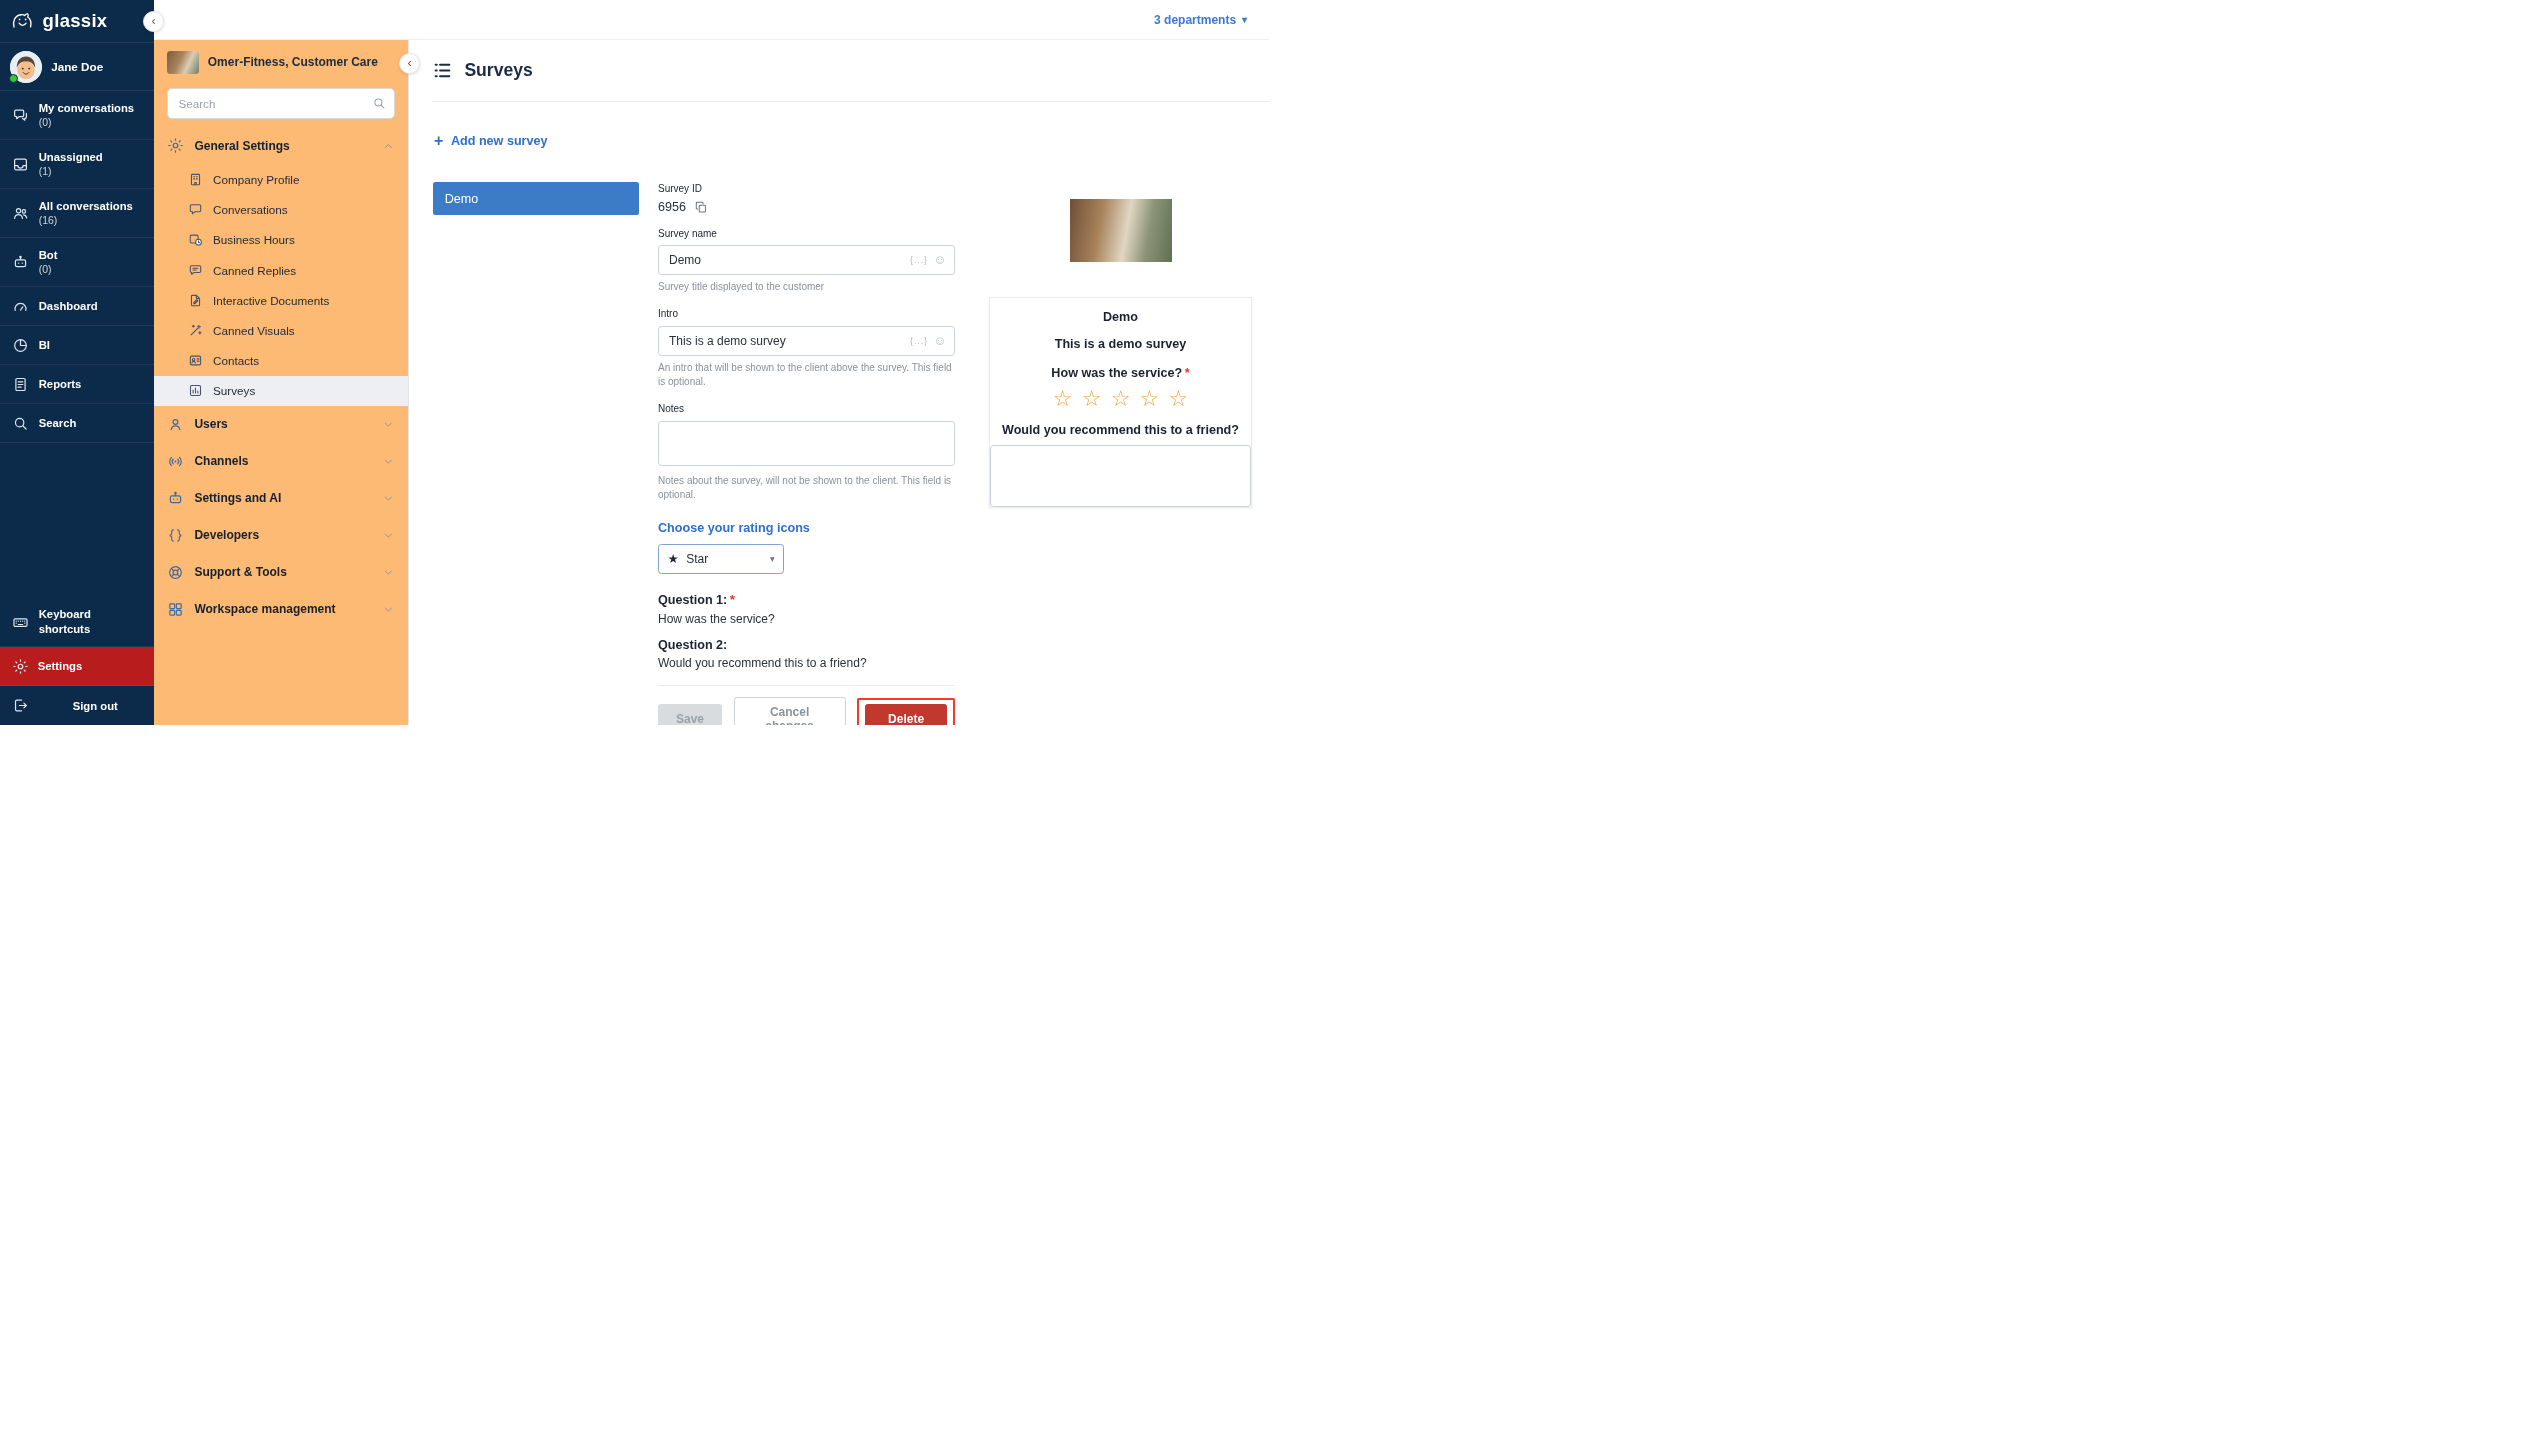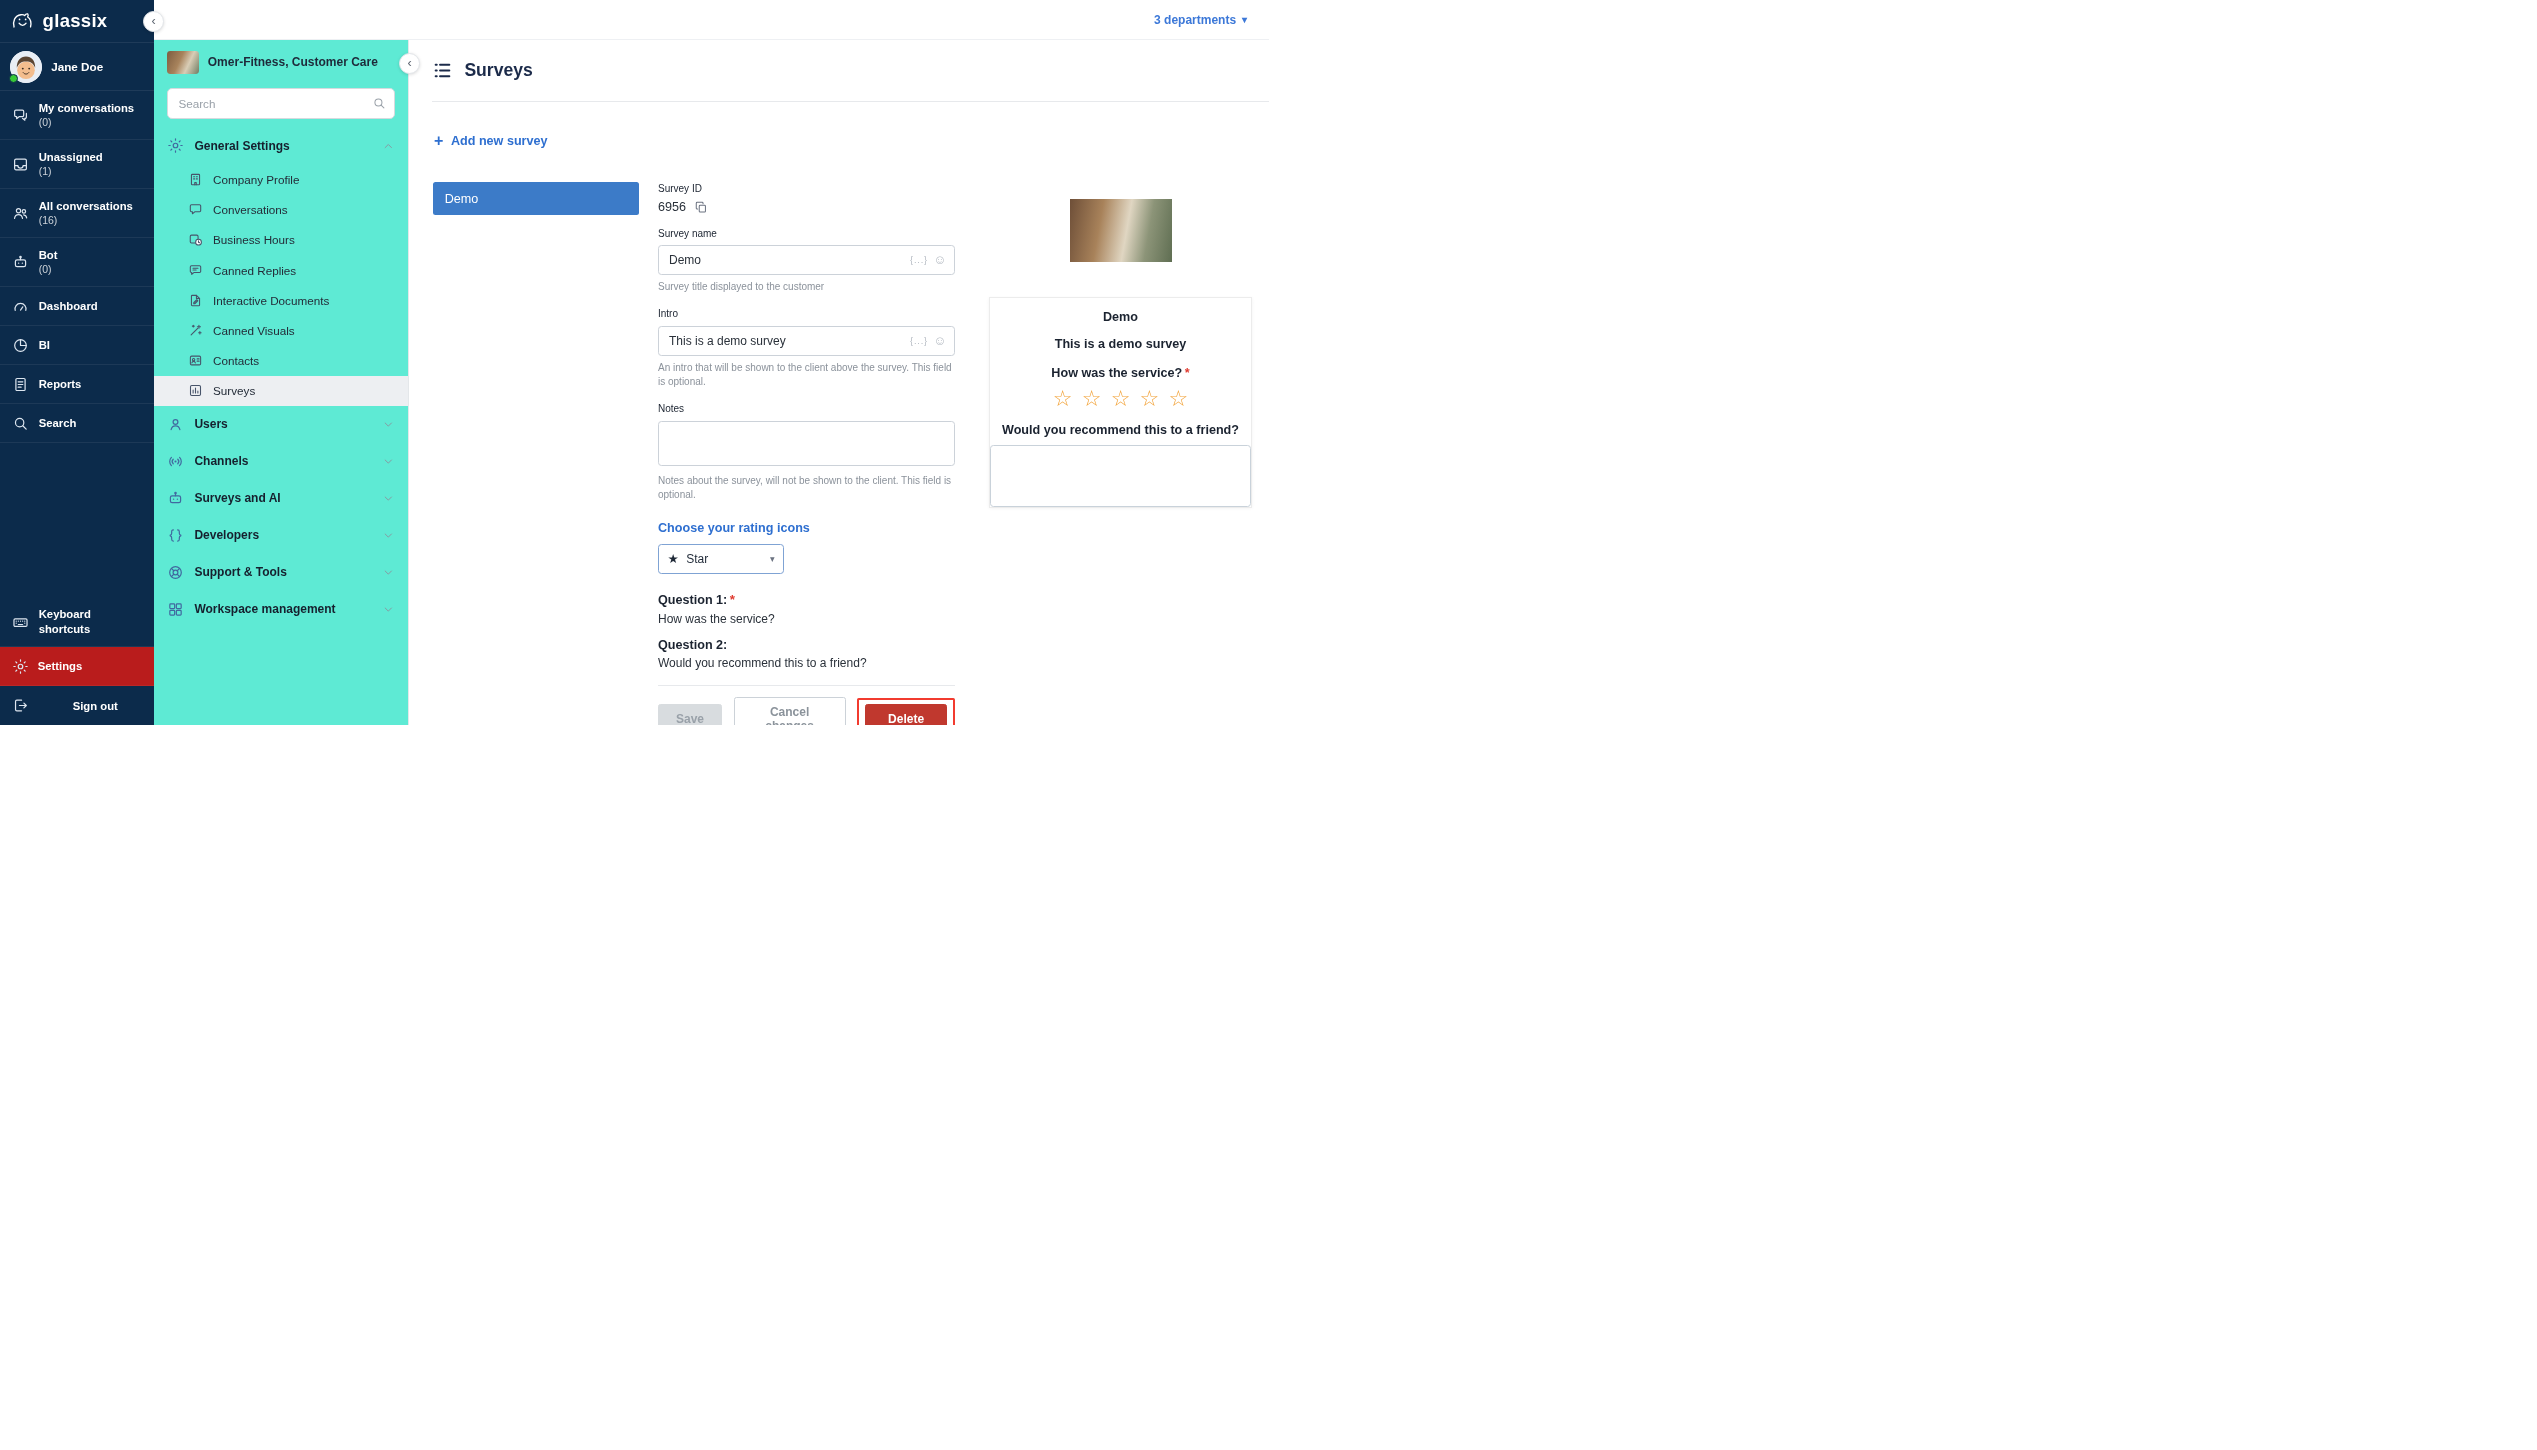--- a/index.html
+++ b/index.html
@@ -40,21 +40,21 @@
 
   
   .topbar { position:absolute; left:154px; right:0; top:0; height:40px; background:#fff;
     border-bottom:0.8px solid #eef0f3; display:flex; align-items:center; justify-content:flex-end;
     padding-right:22px; z-index:1; }
   .departments { color:#3c78d8; font-size:12px; font-weight:700; display:flex;
     align-items:center; gap:5.9px; cursor:pointer; }
   .departments .caret { font-size:10px; }
 
   
-  .panel { position:absolute; left:154px; top:40px; width:255px; bottom:0; background:#5eead4;
+  .panel { position:absolute; left:154px; top:40px; width:255px; bottom:0; background:#fdba74;
     border-right:0.8px solid #e4e7ea; z-index:1; }
   .workspace-row { display:flex; align-items:center; gap:8.4px; padding:11px 13.4px; }
   .workspace-thumb { width:32px; height:22.7px; border-radius:3.4px; flex:none;
     background:linear-gradient(115deg,#7c5c40 0%,#a8835c 40%,#d9cdb6 65%,#6f7c62 100%); }
   .workspace-name { font-size:12px; font-weight:700; color:#1e2a3a; }
   .search-box { position:relative; margin:3.4px 13.4px 8.4px; }
   .search-box input { width:100%; height:31px; border:0.8px solid #d6dade; border-radius:5px;
     padding:0 28.5px 0 10px; font-size:11.7px; color:#333; outline:none;
     font-family:"Liberation Sans", sans-serif; }
   .search-box input::placeholder { color:#9aa1a9; }
@@ -383,21 +383,21 @@
         </svg>
     </div>
     <div class="tree-section">
       <svg class="ic" viewBox="0 0 24 24">
           <rect x="4.8" y="8.2" width="14.4" height="9.6" rx="2.4"></rect>
           <path d="M12 8V5.4"></path>
           <circle cx="12" cy="4.4" r="1"></circle>
           <circle cx="9.3" cy="12.9" r="1" fill="currentColor" stroke="none"></circle>
           <circle cx="14.7" cy="12.9" r="1" fill="currentColor" stroke="none"></circle>
         </svg>
-      <span class="sec-label">Surveys and AI</span>
+      <span class="sec-label">Settings and AI</span>
       <svg class="chev" viewBox="0 0 24 24">
           <path d="M6 9.5l6 6 6-6"></path>
         </svg>
     </div>
     <div class="tree-section">
       <svg class="ic" viewBox="0 0 24 24">
           <path d="M9 4.2c-1.9 0-2.4 1-2.4 2.5v2.1c0 1.5-.6 2.5-2.1 2.7v1c1.5.2 2.1 1.2 2.1 2.7v2.1c0 1.5.5 2.5 2.4 2.5"></path>
           <path d="M15 4.2c1.9 0 2.4 1 2.4 2.5v2.1c0 1.5.6 2.5 2.1 2.7v1c-1.5.2-2.1 1.2-2.1 2.7v2.1c0 1.5-.5 2.5-2.4 2.5"></path>
         </svg>
       <span class="sec-label">Developers</span>

